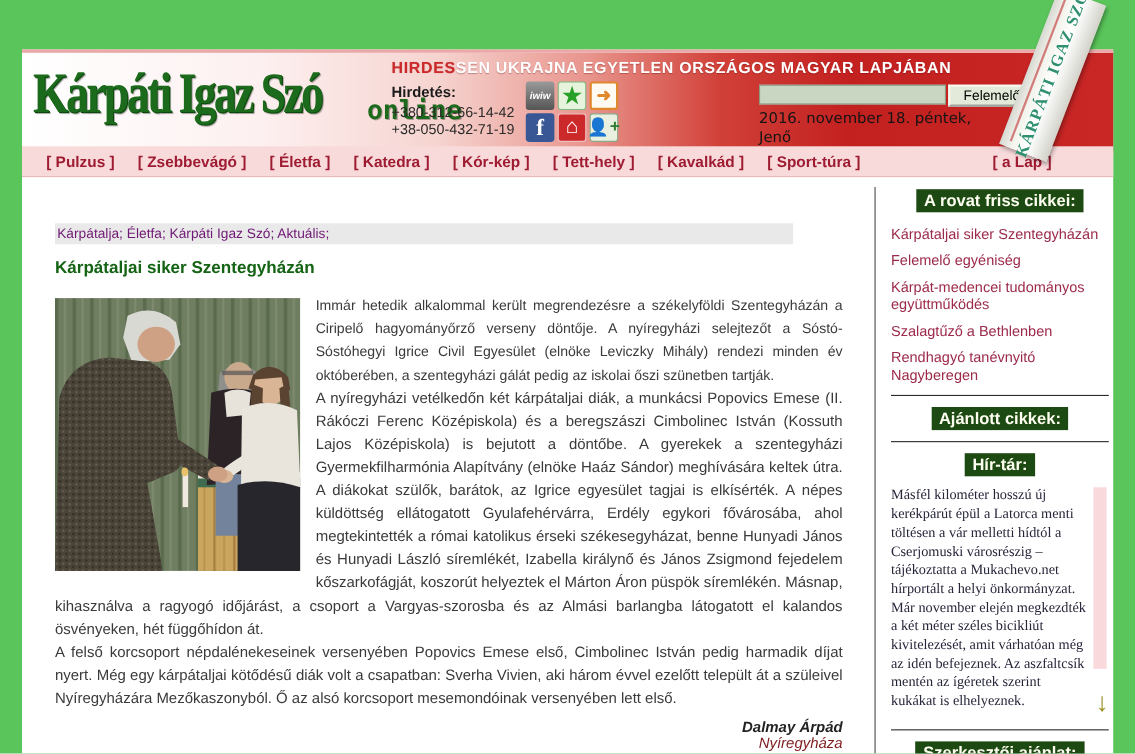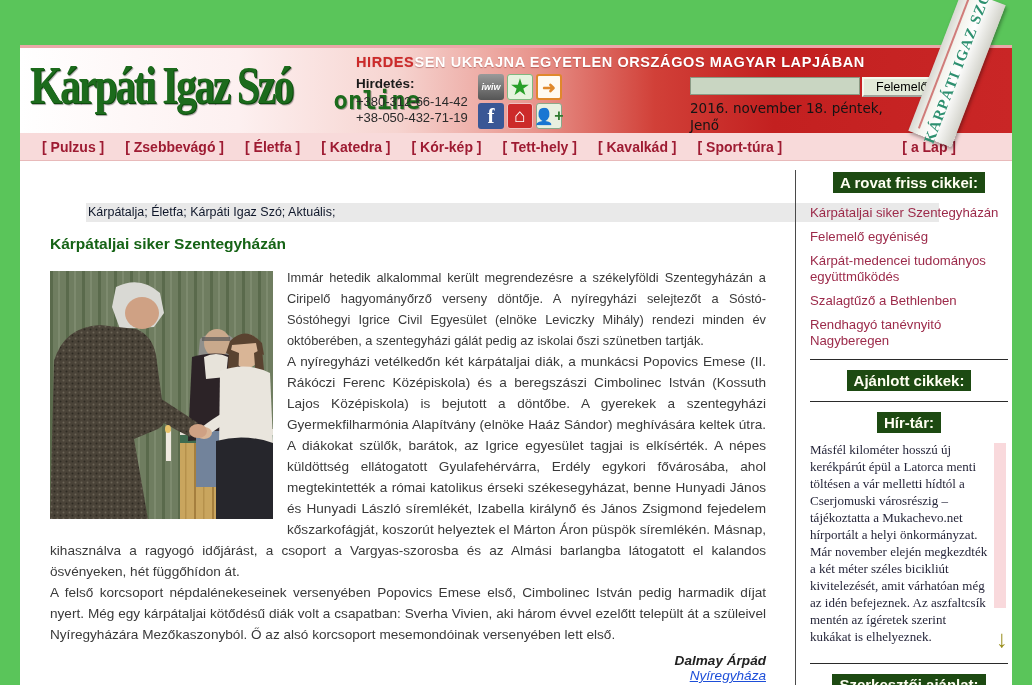--- a/index.html
+++ b/index.html
@@ -55,31 +55,31 @@
   .paper-rule { position:absolute; left:8px; top:6px; bottom:6px; width:2px; background:#bc3030; opacity:.6; }
 
   
   .nav { position:absolute; left:0; top:88px; width:992px; height:28px; background:#f8dada;
          border-bottom:1px solid #e8baba; display:flex; align-items:center; padding:0 10px; }
   .nav a { color:#9e1b32; font-weight:bold; font-size:14px; text-decoration:none; margin-right:9px; white-space:nowrap;padding-left:12px; }
   .nav .spacer { flex:1; }
   .nav a.right { margin-right:46px; }
 
   
-  .breadcrumb { position:absolute; left:30px; top:158px; width:853px; height:19px;
-                background:#e9e9e9; color:#0f172a; font-size:12.5px; line-height:19px; padding-left:2px;margin-left:36px; }
+  .breadcrumb { position:absolute; left:30px; top:158px; width:671px; height:19px;
+                background:#e9e9e9; color:#701a75; font-size:12.5px; line-height:19px; padding-left:2px; }
   .art-title { position:absolute; left:30px; top:190px; width:715px;
                color:#156315; font-weight:bold; font-size:15.5px; }
   .art-body { position:absolute; left:30px; top:222px; width:716px; color:#3a3a3a; text-align:justify; }
   .art-photo { float:left; width:223px; height:248px; margin:4px 14px 4px 0; display:block; }
   .p-verdana { font-family:Liberation Sans, sans-serif; font-size:12.8px; line-height:21px; }
   .p-arial { font-family:"Liberation Sans",sans-serif; font-size:13.6px; line-height:21px; }
   .signature { margin-top:8px; text-align:right; font-size:13.6px; }
   .sig-name { font-weight:bold; font-style:italic; color:#222; }
-  .sig-loc { font-style:italic; color:#1d4ed8;text-decoration:underline; }
+  .sig-loc { font-style:italic; color:#7f1d1d; }
 
   
   .sidebar { position:absolute; left:775px; top:125px; width:217px; height:515px;
              border-left:1px solid #4a4a4a; padding:2px 4px 0 14px; }
   .sb-h { display:table; margin:0 auto; background:#1d4a12; color:#fffff2;
           font-weight:bold; font-size:15px; padding:2px 7px; text-align:left; }
   .sb-links { margin:12px 0 10px 0; }
   .sb-links a { display:block; color:#9c2a4a; font-size:13.2px; line-height:16px;
                 text-decoration:none; margin-bottom:8px; }
   .sb-rule { border:none; border-top:1px solid #2a2a2a; margin:10px 0; }

